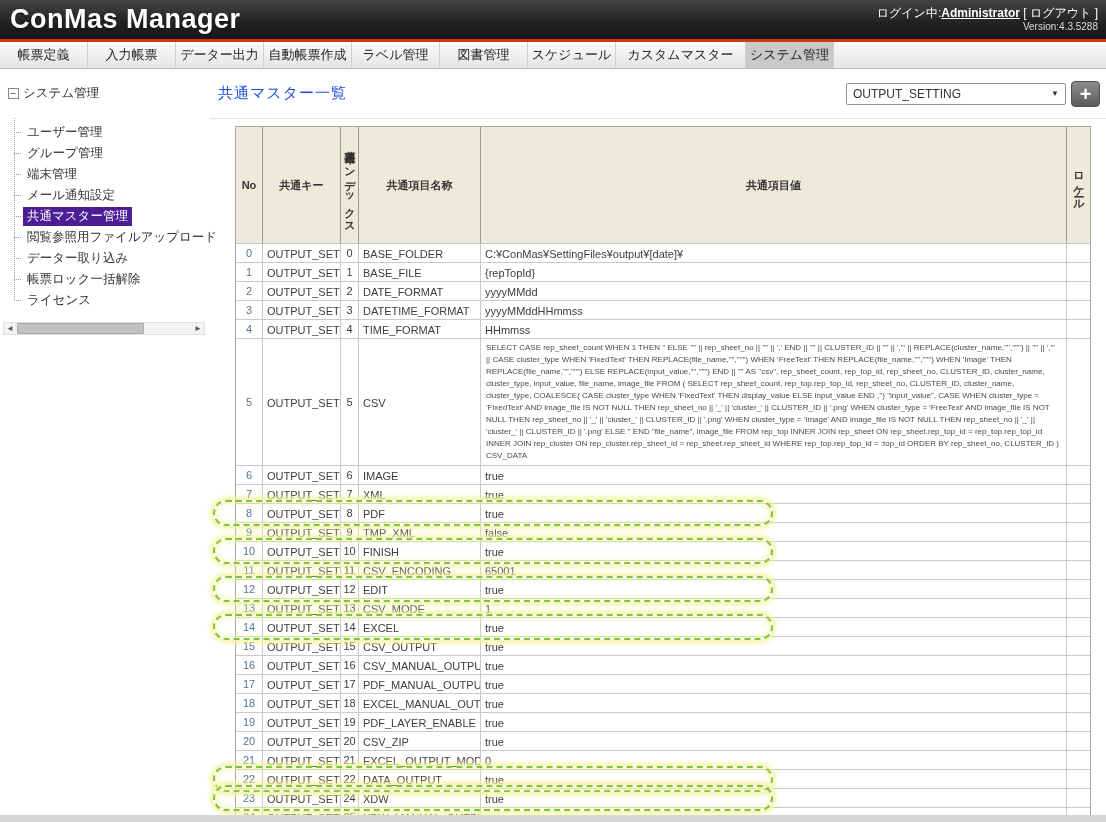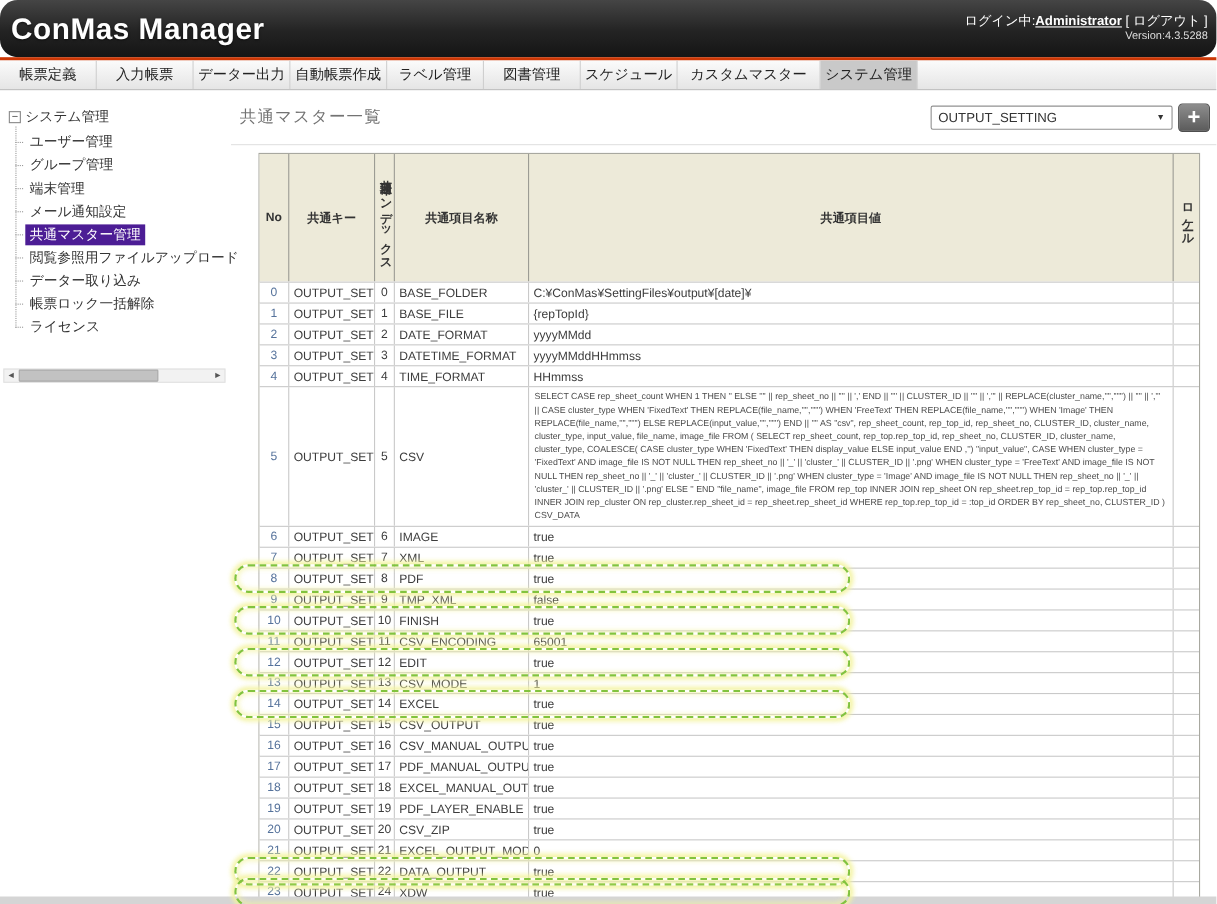--- a/index.html
+++ b/index.html
@@ -1,21 +1,21 @@
 <!DOCTYPE html>
 <html><head>
 <meta charset="utf-8">
 <style>
   * { margin:0; padding:0; box-sizing:border-box; }
   html,body { width:1106px; height:822px; overflow:hidden; }
   body { font-family:"Liberation Sans","DejaVu Sans",sans-serif; background:#fff; position:relative; }
 
   
-  .hdr { height:52px; background:linear-gradient(180deg,#454545 0%,#232323 55%,#151515 100%);
-         display:flex; justify-content:space-between; align-items:center; padding:0 8px 0 10px;border-radius:16px; }
+  .hdr { height:39px; background:linear-gradient(180deg,#454545 0%,#232323 55%,#151515 100%);
+         display:flex; justify-content:space-between; align-items:center; padding:0 8px 0 10px; }
   .logo { color:#fff; font-size:27px; font-weight:bold; letter-spacing:0.5px;
           text-shadow:0 1px 2px rgba(0,0,0,.6); }
   .login-info { text-align:right; color:#fff; line-height:1.25; }
   .login-line { font-size:12px; }
   .login-line .user { font-weight:bold; text-decoration:underline; }
   .version { font-size:10px; color:#ddd; }
   .orange-rule { height:3px; background:#cc3705; }
 
   
   nav { height:27px; background:linear-gradient(180deg,#fbfbfb,#e5e5e5);
@@ -27,40 +27,40 @@
 
   
   .content { display:flex; height:752px; }
   aside { width:210px; padding-top:16px; position:relative; flex:none; }
   main { flex:1; position:relative; }
 
   
   .tree-root { font-size:12.5px; color:#333; padding-left:8px; display:flex; align-items:center; cursor:pointer; }
   .collapse { width:11px; height:11px; border:1px solid #888; background:#fff; color:#444;
               font-size:10px; line-height:9px; text-align:center; margin-right:4px; flex:none; }
-  ul.tree { list-style:none; margin-left:14px; position:relative; margin-top:4px; }
+  ul.tree { list-style:none; margin-left:14px; position:relative; margin-top:20px; }
   ul.tree::before { content:""; position:absolute; left:0; top:-4px; bottom:10px; border-left:1px dotted #9a9a9a; }
   .titem { position:relative; height:21px; display:flex; align-items:center; padding-left:9px;
            font-size:12.5px; color:#333; cursor:pointer; white-space:nowrap; }
   .titem::before { content:""; position:absolute; left:0; top:10px; width:7px; border-top:1px dotted #9a9a9a; }
   .titem .lbl { padding:1px 4px; }
   .titem.selected .lbl { background:#4c1d95; color:#fff; }
 
   
   .hscroll { position:absolute; top:253px; left:3px; width:202px; height:13px;
              display:flex; align-items:center; background:#f2f2f2; border:1px solid #e0e0e0; }
   .hscroll .arr { font-size:8px; color:#555; width:12px; text-align:center; flex:none; cursor:pointer; }
   .hscroll .track { flex:1; height:11px; position:relative; }
   .hscroll .thumb { position:absolute; left:1px; top:0; width:72%; height:11px;
                     background:#c2c2c2; border:1px solid #a8a8a8; border-radius:1px; cursor:pointer; }
 
   
   .main-head { height:50px; border-bottom:1px solid #e2e2e2; display:flex;
                align-items:center; justify-content:space-between; padding:0 6px 0 8px; }
-  h1 { font-size:15px; font-weight:normal; color:#737373; letter-spacing:1px; }
+  h1 { font-size:15px; font-weight:normal; color:#1d4ed8; letter-spacing:1px; }
   .head-controls { display:flex; align-items:center; gap:5px; }
   .select { width:220px; height:22px; background:#fff; border:1px solid #919191; border-radius:2px;
             display:flex; align-items:center; justify-content:space-between;
             padding:0 6px; font-size:12px; color:#333; cursor:pointer; }
   .select .caret { font-size:8px; color:#333; }
   .add { width:29px; height:26px; border:1px solid #4e4e4e; border-radius:4px;
          background:linear-gradient(180deg,#8d8d8d,#5b5b5b); color:#fff; font-size:20px;
          font-weight:bold; line-height:1; cursor:pointer; }
 
   

